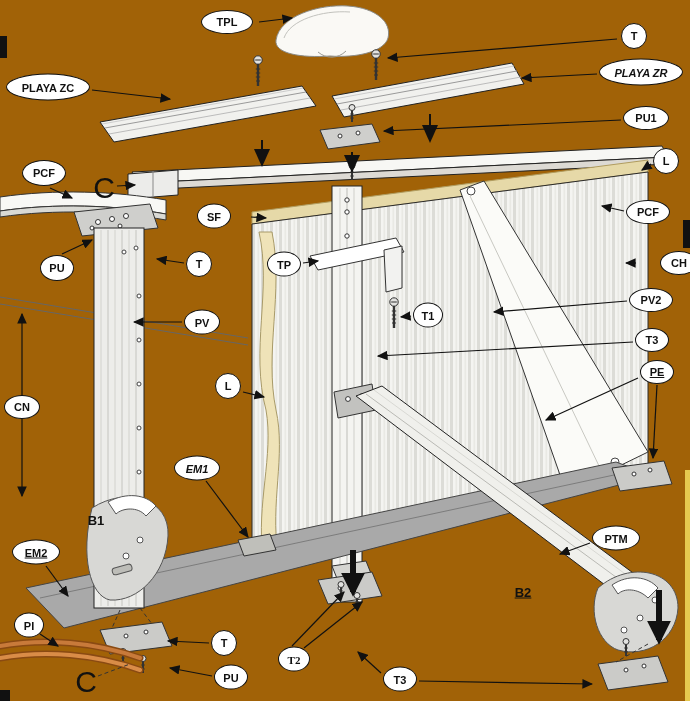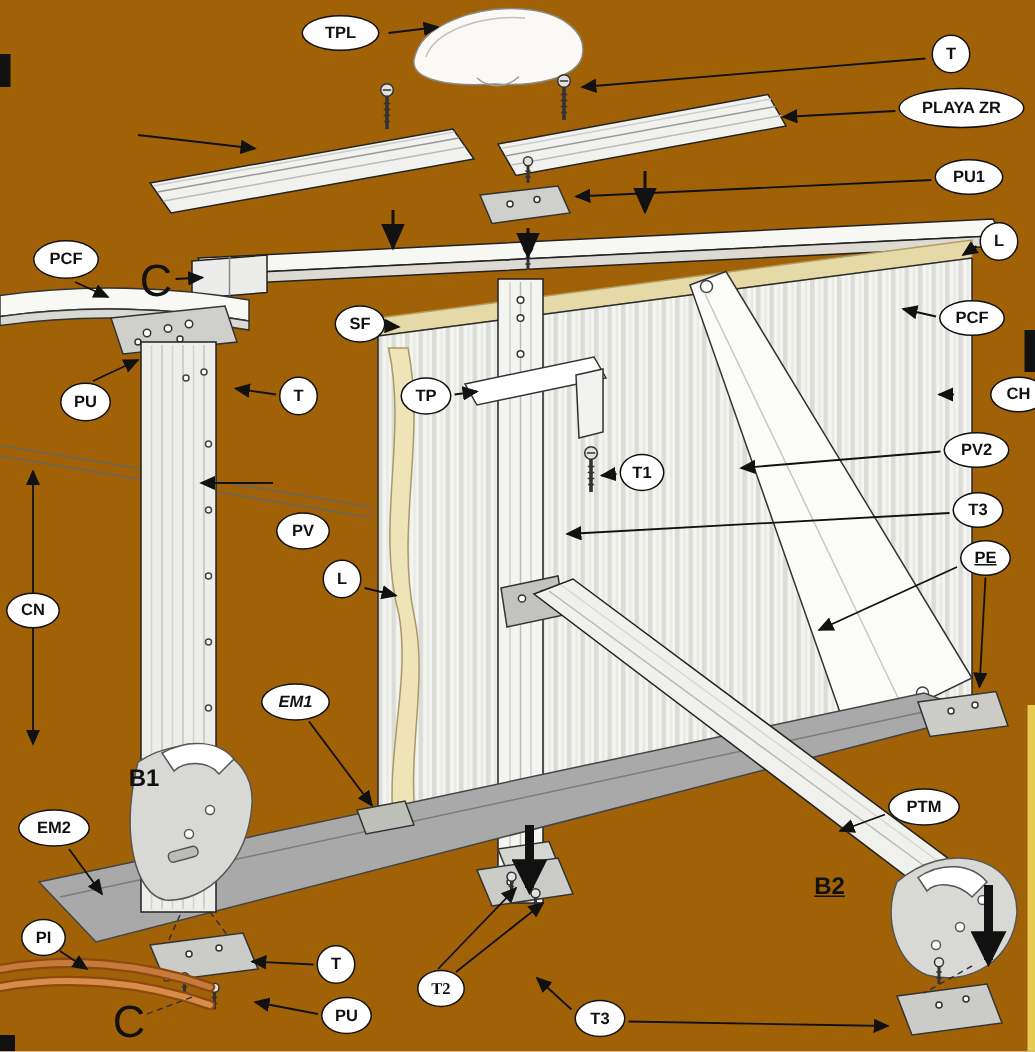--- a/index.html
+++ b/index.html
@@ -20,21 +20,21 @@
     color:#111;white-space:nowrap;
     z-index:5;
   }
   .label.oval{
     border:1.6px solid #111;
     border-radius:50%;
     background:#fff;
     box-sizing:border-box;
     padding:0 2px;
   }
-  .label.text{font-size:16px;font-weight:bold;}
+  .label.text{font-size:13px;font-weight:bold;}
   .label.bigtext{font-size:30px;font-weight:400;}
   svg .arrows line, svg .arrows path{marker-end:url(#ah);}
   svg .arrowsBig line{marker-end:url(#ahb);}
 </style>
 </head>
 <body>
 
 <div id="diagram">
 
 <svg width="690" height="701" viewBox="0 0 690 701">
@@ -298,44 +298,45 @@
     <line x1="212" y1="676" x2="170" y2="668"></line>
     <line x1="381" y1="673" x2="358" y2="652"></line>
     <line x1="419" y1="681" x2="592" y2="684"></line>
     <line x1="117" y1="186" x2="135" y2="185"></line>
   </g>
 </svg>
 
 <div id="labels">
       <div class="label oval" style="left: 227px; top: 22px; width: 52px; height: 24px;">TPL</div>
       <div class="label oval" style="left: 634px; top: 36px; width: 26px; height: 26px;">T</div>
-      <div class="label oval" style="left: 641px; top: 72px; width: 84px; height: 27px;">PLAYA ZR</div>
+      <div class="label oval" style="left: 48px; top: 87px; width: 84px; height: 27px;">PLAYA ZC</div>
+      <div class="label oval" style="left: 641px; top: 72px; width: 84px; height: 27px; font-style: italic;">PLAYA ZR</div>
       <div class="label oval" style="left: 646px; top: 118px; width: 46px; height: 24px;">PU1</div>
       <div class="label oval" style="left: 666px; top: 161px; width: 26px; height: 26px;">L</div>
       <div class="label oval" style="left: 44px; top: 173px; width: 44px; height: 26px;">PCF</div>
       <div class="label bigtext" style="left: 104px; top: 188px;">C</div>
-      <div class="label oval" style="left: 240px; top: 216px; width: 34px; height: 25px;">SF</div>
+      <div class="label oval" style="left: 214px; top: 216px; width: 34px; height: 25px;">SF</div>
       <div class="label oval" style="left: 648px; top: 212px; width: 44px; height: 24px;">PCF</div>
       <div class="label oval" style="left: 57px; top: 268px; width: 34px; height: 26px;">PU</div>
       <div class="label oval" style="left: 199px; top: 264px; width: 26px; height: 26px;">T</div>
       <div class="label oval" style="left: 284px; top: 264px; width: 34px; height: 25px;">TP</div>
       <div class="label oval" style="left: 679px; top: 263px; width: 38px; height: 24px;">CH</div>
       <div class="label oval" style="left: 651px; top: 300px; width: 44px; height: 24px;">PV2</div>
       <div class="label oval" style="left: 428px; top: 315px; width: 30px; height: 25px;">T1</div>
-      <div class="label oval" style="left: 202px; top: 322px; width: 36px; height: 25px; margin-top: 32px;">PV</div>
+      <div class="label oval" style="left: 202px; top: 322px; width: 36px; height: 25px;">PV</div>
       <div class="label oval" style="left: 652px; top: 340px; width: 34px; height: 24px;">T3</div>
       <div class="label oval" style="left: 657px; top: 372px; width: 34px; height: 24px; text-decoration: underline;">PE</div>
       <div class="label oval" style="left: 228px; top: 386px; width: 26px; height: 26px;">L</div>
       <div class="label oval" style="left: 22px; top: 407px; width: 36px; height: 24px;">CN</div>
       <div class="label oval" style="left: 197px; top: 468px; width: 46px; height: 25px; font-style: italic;">EM1</div>
       <div class="label text" style="left: 96px; top: 520px;">B1</div>
-      <div class="label oval" style="left: 36px; top: 552px; width: 48px; height: 25px;">EM2</div>
+      <div class="label oval" style="left: 36px; top: 552px; width: 48px; height: 25px; text-decoration: underline;">EM2</div>
       <div class="label oval" style="left: 616px; top: 538px; width: 48px; height: 25px; text-align: center;">PTM</div>
       <div class="label oval" style="left: 29px; top: 625px; width: 30px; height: 25px;">PI</div>
       <div class="label oval" style="left: 224px; top: 643px; width: 26px; height: 26px;">T</div>
-      <div class="label text" style="left: 553px; top: 592px; text-decoration: underline;">B2</div>
+      <div class="label text" style="left: 523px; top: 592px; text-decoration: underline;">B2</div>
       <div class="label oval" style="left: 294px; top: 659px; width: 32px; height: 25px; font-family: Liberation Serif, serif;">T2</div>
       <div class="label oval" style="left: 231px; top: 677px; width: 34px; height: 25px;">PU</div>
       <div class="label oval" style="left: 400px; top: 679px; width: 34px; height: 25px;">T3</div>
       <div class="label bigtext" style="left: 86px; top: 682px;">C</div>
     </div>
 
 </div>
 
 </body></html>

